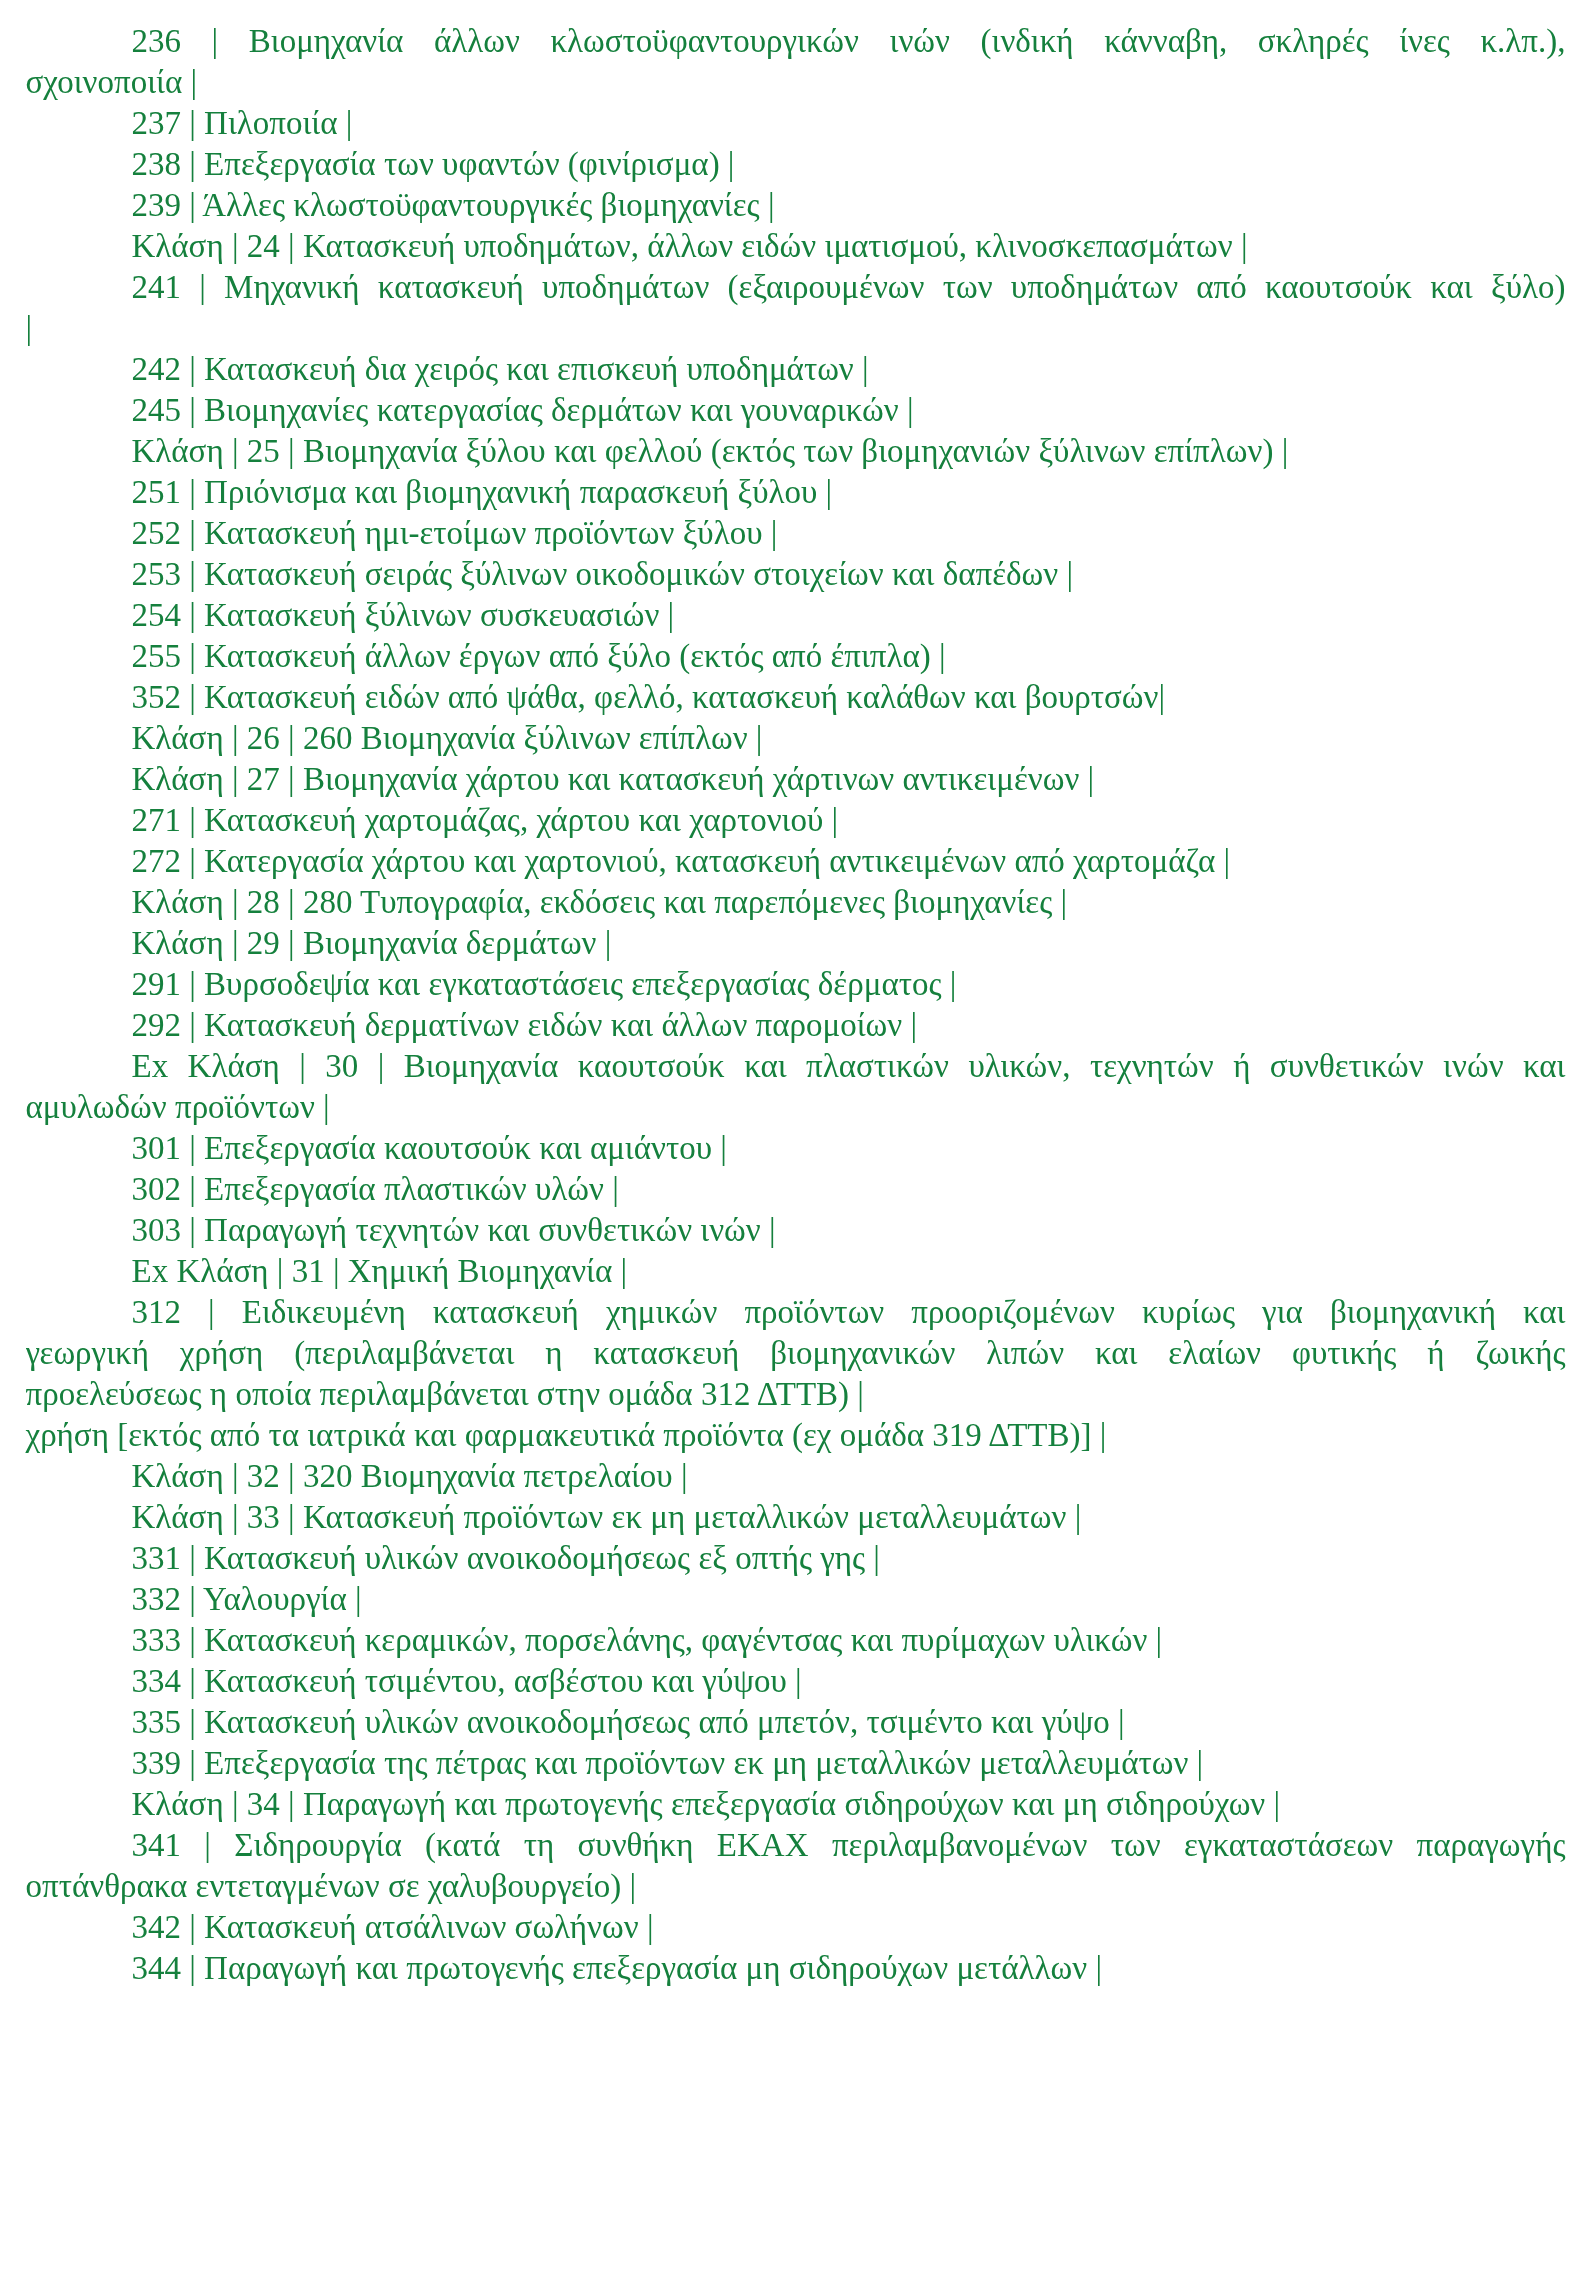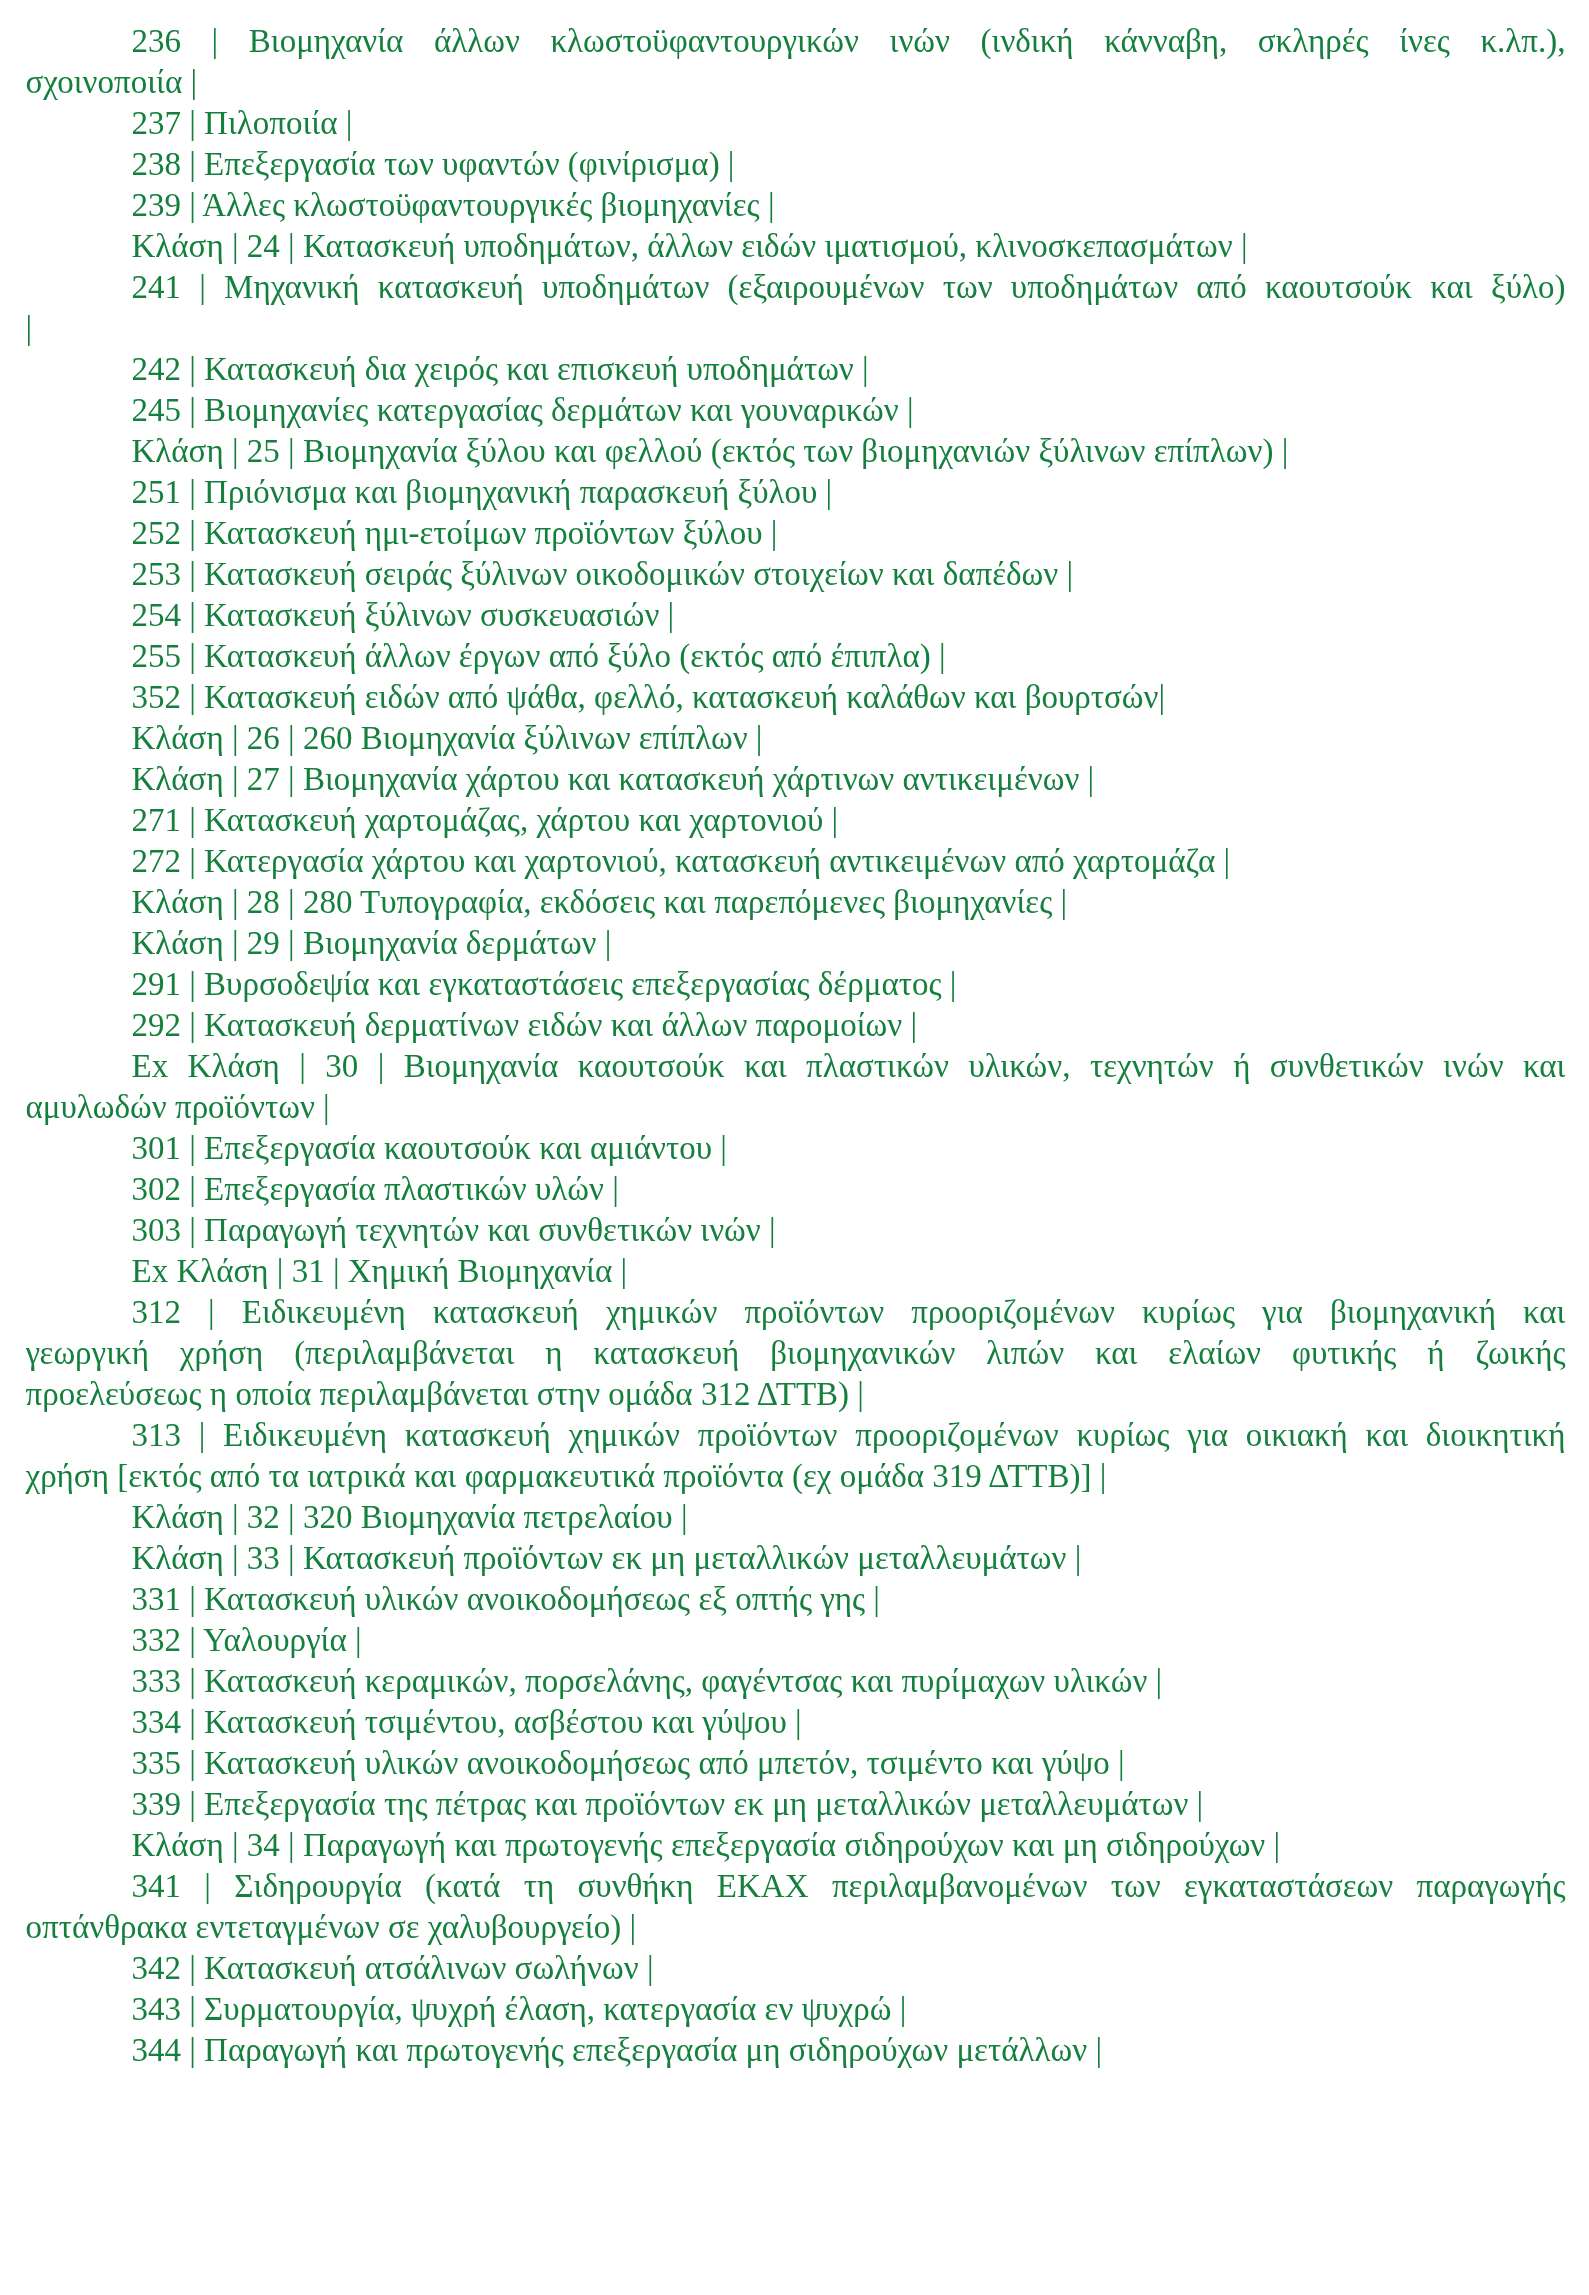--- a/index.html
+++ b/index.html
@@ -133,21 +133,20 @@
     </div>
     <div class="entry">
       <span class="line first">Ex Κλάση | 31 | Χημική Βιομηχανία |</span>
     </div>
     <div class="entry">
       <span class="line first just">312 | Ειδικευμένη κατασκευή χημικών προϊόντων προοριζομένων κυρίως για βιομηχανική και</span>
       <span class="line just">γεωργική χρήση (περιλαμβάνεται η κατασκευή βιομηχανικών λιπών και ελαίων φυτικής ή ζωικής</span>
       <span class="line">προελεύσεως η οποία περιλαμβάνεται στην ομάδα 312 ΔΤΤΒ) |</span>
     </div>
     <div class="entry">
-      <span class="line first just">313 | Ειδικευμένη κατασκευή χημικών προϊόντων προοριζομένων κυρίως για οικιακή και διοικητική</span>
       <span class="line">χρήση [εκτός από τα ιατρικά και φαρμακευτικά προϊόντα (εχ ομάδα 319 ΔΤΤΒ)] |</span>
     </div>
     <div class="entry">
       <span class="line first">Κλάση | 32 | 320 Βιομηχανία πετρελαίου |</span>
     </div>
     <div class="entry">
       <span class="line first">Κλάση | 33 | Κατασκευή προϊόντων εκ μη μεταλλικών μεταλλευμάτων |</span>
     </div>
     <div class="entry">
       <span class="line first">331 | Κατασκευή υλικών ανοικοδομήσεως εξ οπτής γης |</span>
@@ -171,19 +170,16 @@
       <span class="line first">Κλάση | 34 | Παραγωγή και πρωτογενής επεξεργασία σιδηρούχων και μη σιδηρούχων |</span>
     </div>
     <div class="entry">
       <span class="line first just">341 | Σιδηρουργία (κατά τη συνθήκη ΕΚΑΧ περιλαμβανομένων των εγκαταστάσεων παραγωγής</span>
       <span class="line">οπτάνθρακα εντεταγμένων σε χαλυβουργείο) |</span>
     </div>
     <div class="entry">
       <span class="line first">342 | Κατασκευή ατσάλινων σωλήνων |</span>
     </div>
     <div class="entry">
-      <span class="line first">343 | Συρματουργία, ψυχρή έλαση, κατεργασία εν ψυχρώ |</span>
-    </div>
-    <div class="entry">
       <span class="line first">344 | Παραγωγή και πρωτογενής επεξεργασία μη σιδηρούχων μετάλλων |</span>
     </div>
   </div>
 
 
 </body></html>

